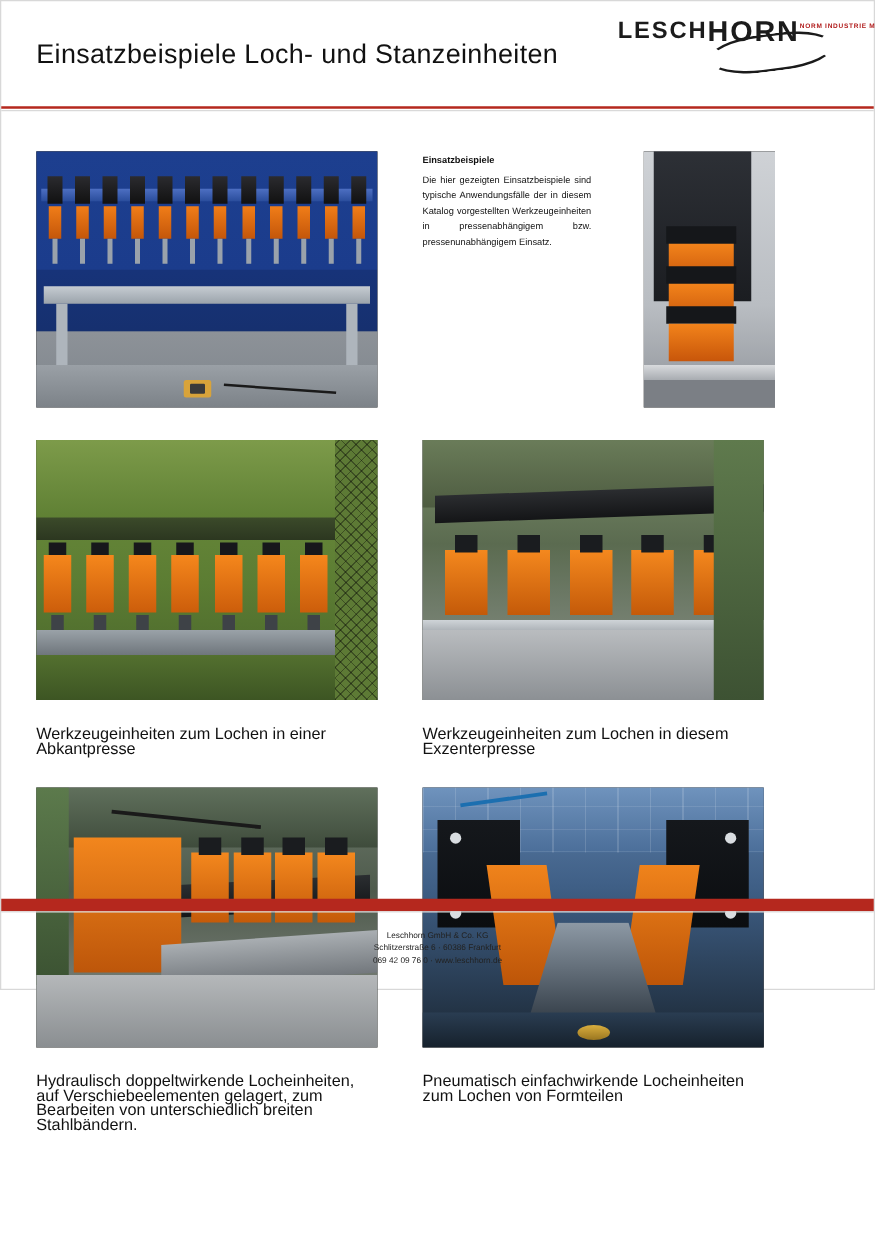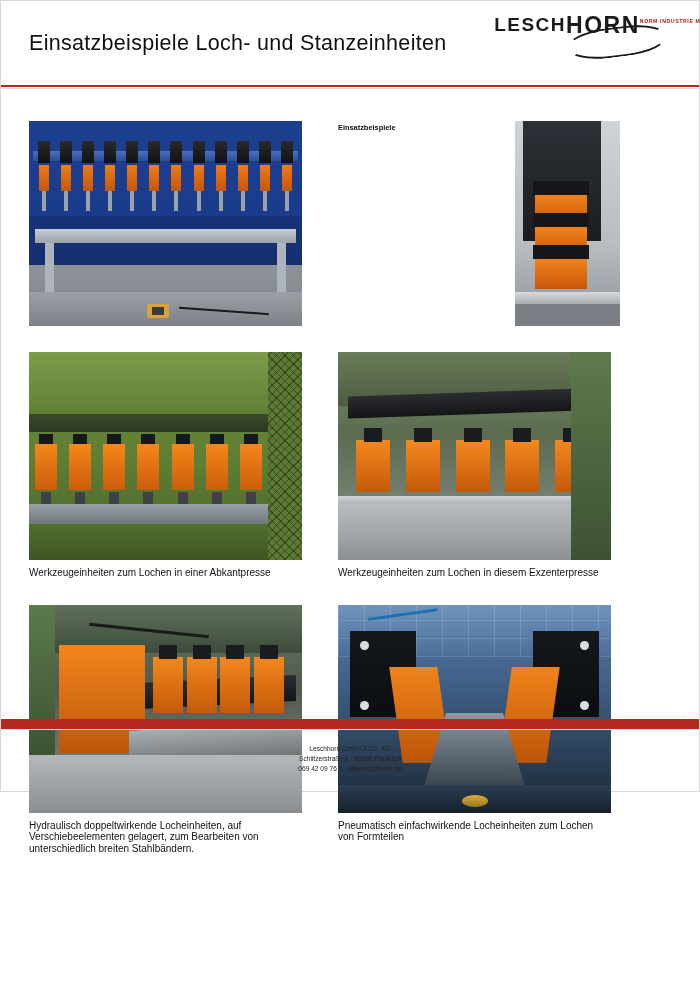--- a/index.html
+++ b/index.html
@@ -146,24 +146,24 @@
     margin-left: 6px;
   }
 
   
   .row2 { margin-top: 26px; }
   .p3, .p4 {
     width: 273px;
     height: 208px;
   }
   .caption {
-    font-size: 10px;
+    font-size: 13px;
     line-height: 11.5px;
     color: #111;
-    margin-top: 7px;
+    margin-top: 21px;
     width: 273px;
   }
 
   
   .row3 { margin-top: 26px; }
   .p5, .p6 {
     width: 273px;
     height: 208px;
   }
 
@@ -514,20 +514,21 @@
         </div>
         <div class="table ph-layer"></div>
         <div class="frame ph-layer"></div>
         <div class="floor ph-layer"></div>
         <div class="cable ph-layer"></div>
         <div class="pedal ph-layer"></div>
       </div>
 
       <div class="r1-text">
         <h3>Einsatzbeispiele</h3>
+        <p>Die hier gezeigten Einsatzbeispiele sind typische Anwendungsfälle der in diesem Katalog vorgestellten Werkzeugeinheiten in pressenabhängigem bzw. pressenunabhängigem Einsatz.</p>
       </div>
 
       <div class="photo p2">
         <div class="bg ph-layer"></div>
         <div class="dark ph-layer"></div>
         <div class="blk b1 ph-layer"></div>
         <div class="ou ou1 ph-layer"></div>
         <div class="blk b2 ph-layer"></div>
         <div class="ou ou2 ph-layer"></div>
         <div class="blk b3 ph-layer"></div>

